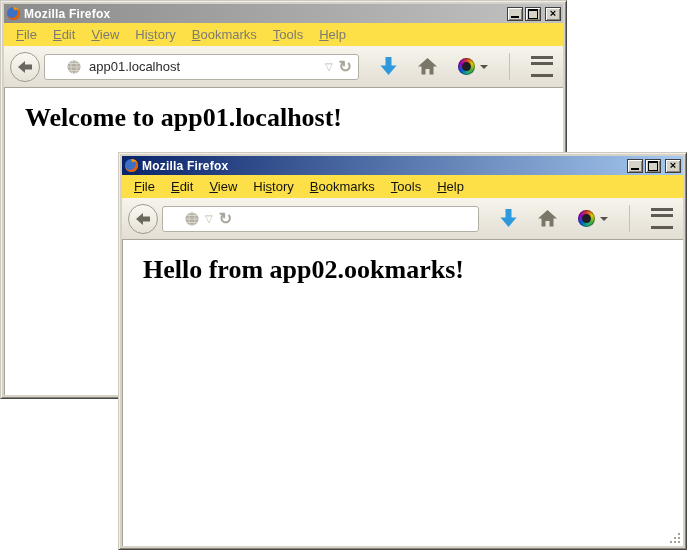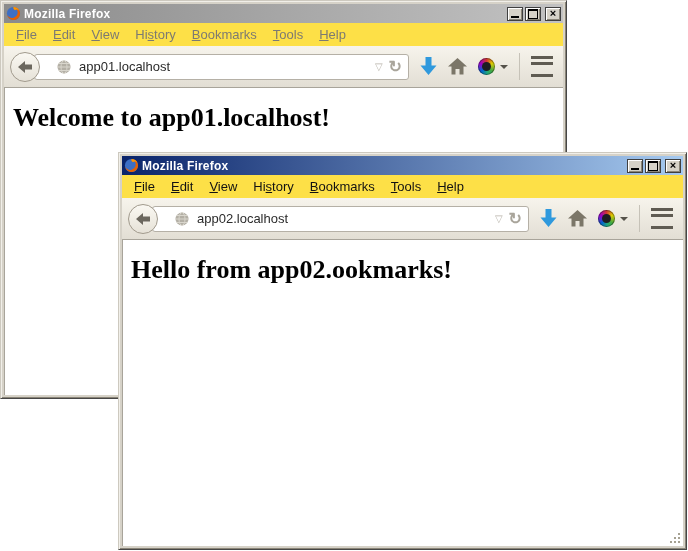--- a/index.html
+++ b/index.html
@@ -43,21 +43,21 @@
   .menubar {
     flex:0 0 23px; display:flex; align-items:center;
     background:#fde047; font-size:13px; padding-left:4px;
   }
   .menubar .mi { padding:2px 8px; white-space:nowrap; }
   .win1 .menubar .mi { color:#7d7a72; }
   .win2 .menubar .mi { color:#121212; }
   .u { text-decoration:underline; }
 
   .toolbar {
-    flex:0 0 41px; display:flex; align-items:center; gap:11px;
+    flex:0 0 41px; display:flex; align-items:center; gap:21px;
     background:linear-gradient(#f7f4ec,#e2ded4);
     border-bottom:1px solid #a8a49a; padding:0 10px 0 6px;
   }
   .backbtn {
     flex:none; width:30px; height:30px; border-radius:50%;
     background:linear-gradient(#faf8f2,#e6e2d8); border:1px solid #a19a8d;
     display:flex; align-items:center; justify-content:center; padding:0; z-index:2;
   }
   .urlbar {
     flex:1; height:26px; margin-left:-17px; box-sizing:border-box;
@@ -83,21 +83,21 @@
   .burger { flex:none; width:22px; height:15px; position:relative;
     border-top:3px solid #5f5b52; border-bottom:3px solid #5f5b52; }
   .burger::after { content:""; position:absolute; left:0; right:0; top:3px; height:3px; background:#5f5b52; }
 
   .content {
     flex:1; background:#ffffff; overflow:hidden;
     border-left:1px solid #a8a49a;
   }
   .content h1 {
     font-family:"Liberation Serif", serif; font-weight:bold; color:#000;
-    font-size:26px; margin:15px 0 0 8px; white-space:nowrap;
+    font-size:26px; margin:15px 0 0 20px; white-space:nowrap;
   }
 
   .grip { position:absolute; right:3px; bottom:3px; width:14px; height:14px; }
   .grip::before {
     content:""; position:absolute; left:0; top:0; width:2px; height:2px;
     box-shadow:
       9px 1px 0 #a6a192, 10px 2px 0 #ffffff,
       5px 5px 0 #a6a192, 6px 6px 0 #ffffff,
       9px 5px 0 #a6a192, 10px 6px 0 #ffffff,
       1px 9px 0 #a6a192, 2px 10px 0 #ffffff,
@@ -222,21 +222,20 @@
     <div class="urlbar">
       <span class="tbicon">
         <svg width="14" height="14" viewBox="0 0 14 14">
             <circle cx="7" cy="7" r="6.5" fill="#b3afa5"></circle>
             <ellipse cx="7" cy="7" rx="3" ry="6.5" fill="none" stroke="#d9d6cd" stroke-width="1"></ellipse>
             <line x1="0.5" y1="7" x2="13.5" y2="7" stroke="#d9d6cd" stroke-width="1"></line>
             <line x1="1.5" y1="3.5" x2="12.5" y2="3.5" stroke="#d9d6cd" stroke-width="1"></line>
             <line x1="1.5" y1="10.5" x2="12.5" y2="10.5" stroke="#d9d6cd" stroke-width="1"></line>
           </svg>
       </span>
-      <input class="urlinput" value="app02.localhost" style="">
       <span class="drop">▽</span>
       <span class="reload">↻</span>
     </div>
     <span class="tbicon">
       <svg width="17" height="19" viewBox="0 0 17 19">
           <path d="M5.5 0 h6 v8.5 h5 L8.5 18 L0.5 8.5 h5 z" fill="#2f99dd"></path>
         </svg>
     </span>
     <span class="tbicon">
       <svg width="19" height="17" viewBox="0 0 19 17">

